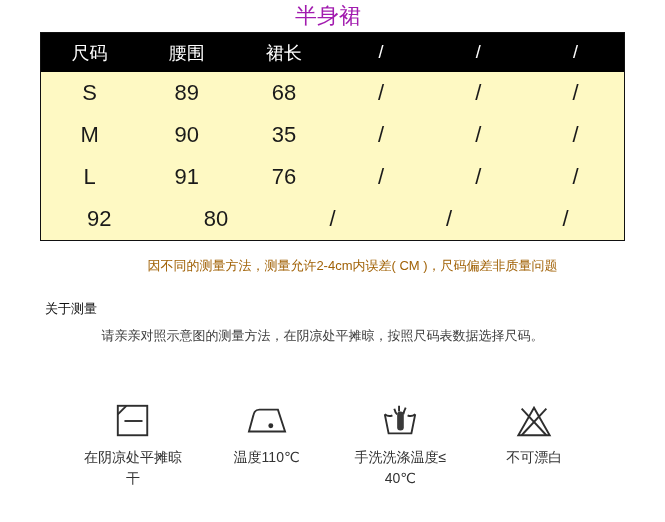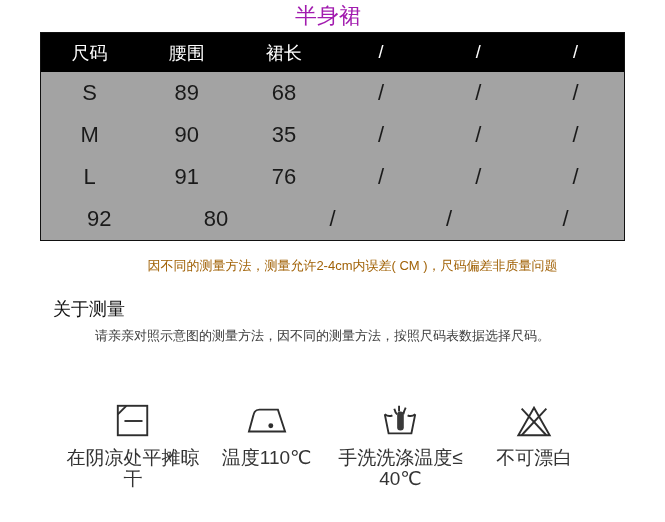--- a/index.html
+++ b/index.html
@@ -6,46 +6,46 @@
   body{
     width:665px;height:522px;background:#ffffff;position:relative;overflow:hidden;
     font-family:"Liberation Sans","DejaVu Sans",sans-serif;color:#1a1a1a;
   }
   .page-title{
     position:absolute;top:2px;left:0;width:560px;text-align:center;
     font-size:22px;line-height:28px;color:#a21caf;margin-left:48px;
   }
   .size-table{
     position:absolute;left:40px;top:32px;width:585px;box-sizing:border-box;
-    border:1px solid #111;background:#a3a3a3;
+    border:1px solid #111;background:#fef9c3;
   }
   .t-row{display:flex;height:42px;}
   .t-header{height:39px;background:#000;color:#fff;}
   .t-cell{flex:1;display:flex;align-items:center;justify-content:center;}
   .t-header .t-cell{font-size:18px;}
   .t-body .t-cell{font-size:22px;color:#1a1a1a;}
   .tolerance-note{
     position:absolute;top:257px;left:60px;width:585px;text-align:center;
     font-size:13px;line-height:17px;color:#a16207;
   }
   .section-title{
-    position:absolute;left:45px;top:298px;font-size:18px;line-height:22px;color:#111;margin-left:8px;
+    position:absolute;left:45px;top:298px;font-size:13px;line-height:22px;color:#111;
   }
   .instruction{
     position:absolute;left:0;top:327px;width:645px;text-align:center;
     font-size:13px;line-height:17px;color:#3d3d3d;
   }
   .care-row{
     position:absolute;left:66px;top:400px;width:535px;display:flex;
   }
   .care-item{flex:1;display:flex;flex-direction:column;align-items:center;min-width:0;}
   .care-icon-box{height:42px;display:flex;align-items:center;justify-content:center;}
   .care-icon-box svg{display:block;}
   .care-label{
-    margin-top:5px;text-align:center;font-size:19px;line-height:21px;color:#333;
+    margin-top:5px;text-align:center;font-size:14px;line-height:21px;color:#333;
   }
   .care-label .l2:empty{display:none;}
 </style>
 </head>
 <body>
 
 <div class="page-title">半身裙</div>
 
 <div class="size-table">
   <div class="t-row t-header">
@@ -88,21 +88,21 @@
       <div class="t-cell">/</div>
       <div class="t-cell">/</div>
     </div>
   </div>
 </div>
 
 <div class="tolerance-note">因不同的测量方法，测量允许2-4cm内误差( CM )，尺码偏差非质量问题</div>
 
 <div class="section-title">关于测量</div>
 
-<div class="instruction">请亲亲对照示意图的测量方法，因不同的测量方法，按照尺码表数据选择尺码。</div>
+<div class="instruction">请亲亲对照示意图的测量方法，在阴凉处平摊晾，按照尺码表数据选择尺码。</div>
 
 <div class="care-row">
 
   <div class="care-item">
     <div class="care-icon-box">
       <svg width="38" height="38" viewBox="0 0 40 40" fill="none" stroke="#2e2e2e" stroke-width="2">
         <rect x="4" y="4" width="31" height="31"></rect>
         <path d="M4 13 L13 4"></path>
         <path d="M11 20 H30"></path>
       </svg>

